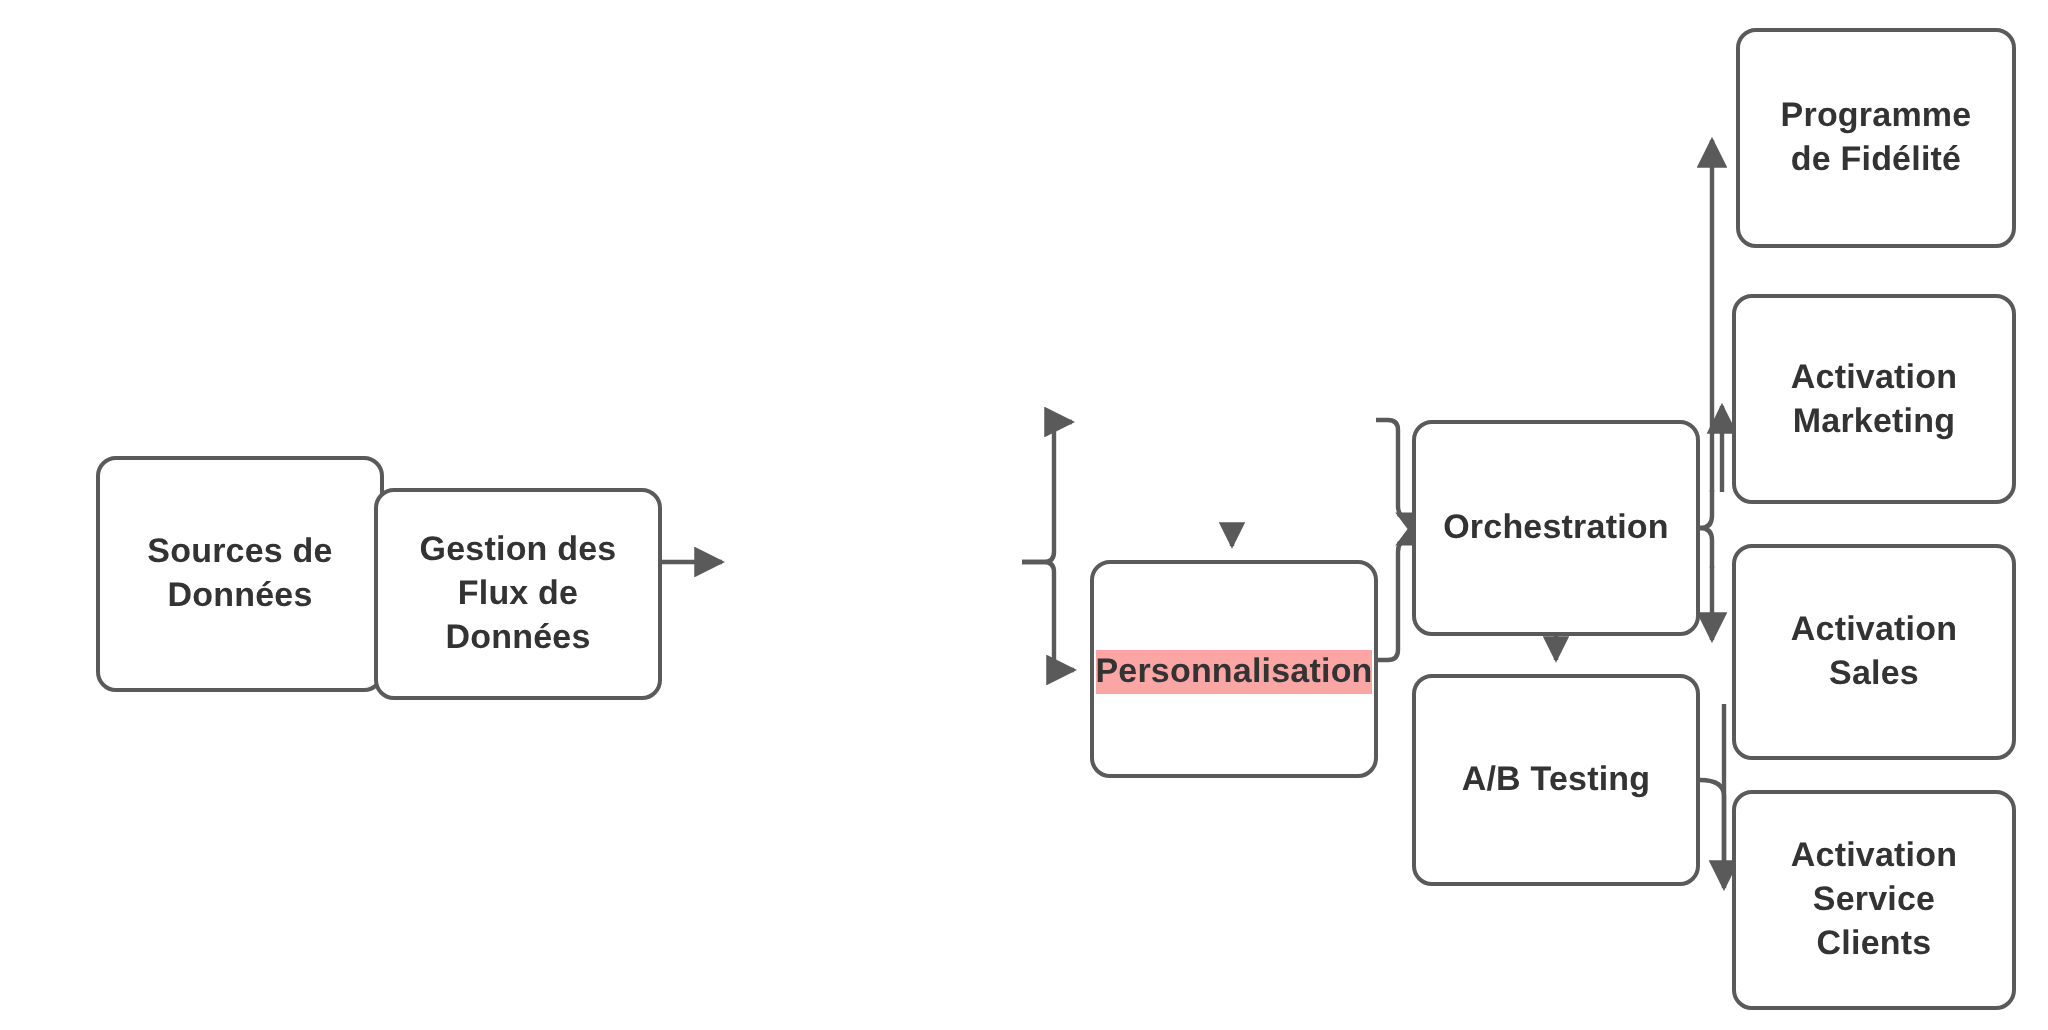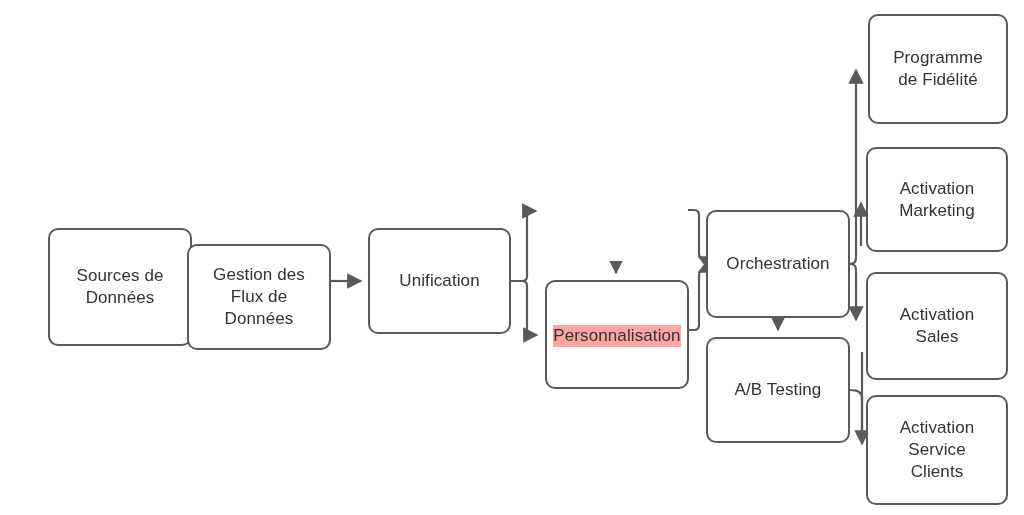--- a/index.html
+++ b/index.html
@@ -36,20 +36,21 @@
     justify-content: center;
     z-index: 2;
   }
   .node-label {
     color: #333333;
     font-size: 17px;
     line-height: 1.28;
     text-align: center;
     white-space: pre;
     letter-spacing: 0.1px;
+    font-weight: bold;
   }
   .node.overflow {
     overflow: visible;
   }
   .node.overflow .node-label {
     position: relative;
     z-index: 3;
     background: #fca5a5;
   }
 </style>
@@ -105,23 +106,20 @@
     <span class="node-label">Sources de
 Données</span>
   </div>
 
   <div class="node" style="left:187px; top:228px; width:144px; height:106px;margin-top:16px;">
     <span class="node-label">Gestion des
 Flux de
 Données</span>
   </div>
 
-  <div class="node" style="left:368px; top:228px; width:143px; height:106px;">
-    <span class="node-label">Unification</span>
-  </div>
 
 
   <div class="node overflow" style="left:545px; top:280px; width:144px; height:109px; justify-content:center; align-items:flex-start;">
     <span class="node-label" style="margin-top:43px;">Personnalisation</span>
   </div>
 
   <div class="node" style="left:706px; top:210px; width:144px; height:108px;">
     <span class="node-label">Orchestration</span>
   </div>
 

